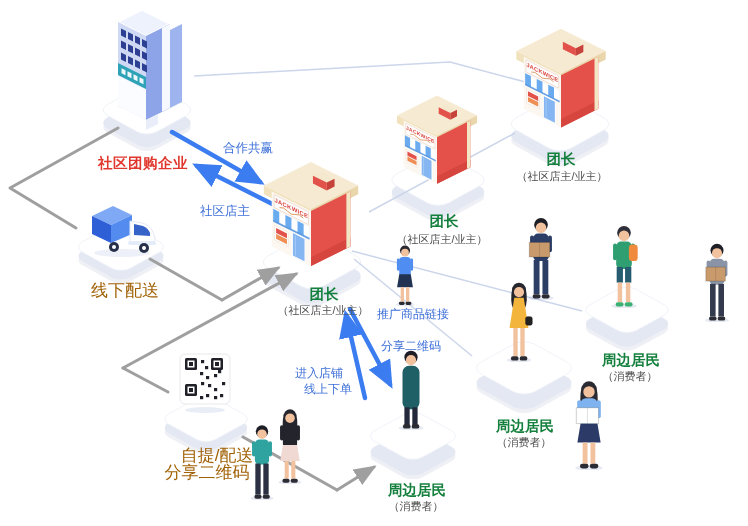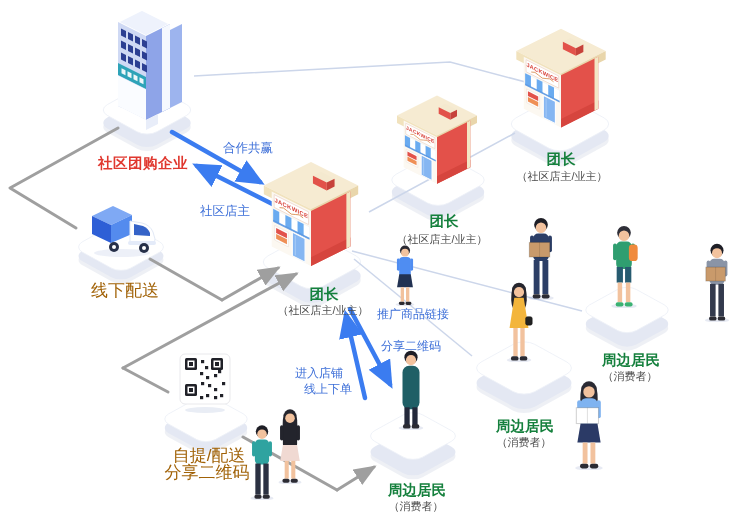--- a/index.html
+++ b/index.html
@@ -364,21 +364,21 @@
   <div class="lbl lbl-blue" style="left:225px;top:204px">社区店主</div>
 
   <div class="lbl lbl-red" style="left:324px;top:286px">团长</div>
   <div class="lbl lbl-sub" style="left:323px;top:304px">（社区店主/业主）</div>
   <div class="lbl lbl-red" style="left:444px;top:213px">团长</div>
   <div class="lbl lbl-sub" style="left:442px;top:233px">（社区店主/业主）</div>
   <div class="lbl lbl-red" style="left:561px;top:151px">团长</div>
   <div class="lbl lbl-sub" style="left:562px;top:170px">（社区店主/业主）</div>
 
   <div class="lbl lbl-black" style="left:125px;top:281px">线下配送</div>
-  <div class="lbl lbl-black" style="left:209px;top:446px">自提/配送</div>
+  <div class="lbl lbl-black" style="left:217px;top:446px">自提/配送</div>
   <div class="lbl lbl-black" style="left:207px;top:463px">分享二维码</div>
 
   <div class="lbl lbl-blue" style="left:413px;top:308px;font-size:12px">推广商品链接</div>
   <div class="lbl lbl-blue" style="left:411px;top:340px;font-size:12px">分享二维码</div>
   <div class="lbl lbl-blue" style="left:319px;top:367px;font-size:12px">进入店铺</div>
   <div class="lbl lbl-blue" style="left:328px;top:383px;font-size:12px">线上下单</div>
 
   <div class="lbl lbl-red" style="left:417px;top:482px">周边居民</div>
   <div class="lbl lbl-sub" style="left:416px;top:500px">（消费者）</div>
   <div class="lbl lbl-red" style="left:525px;top:418px">周边居民</div>

